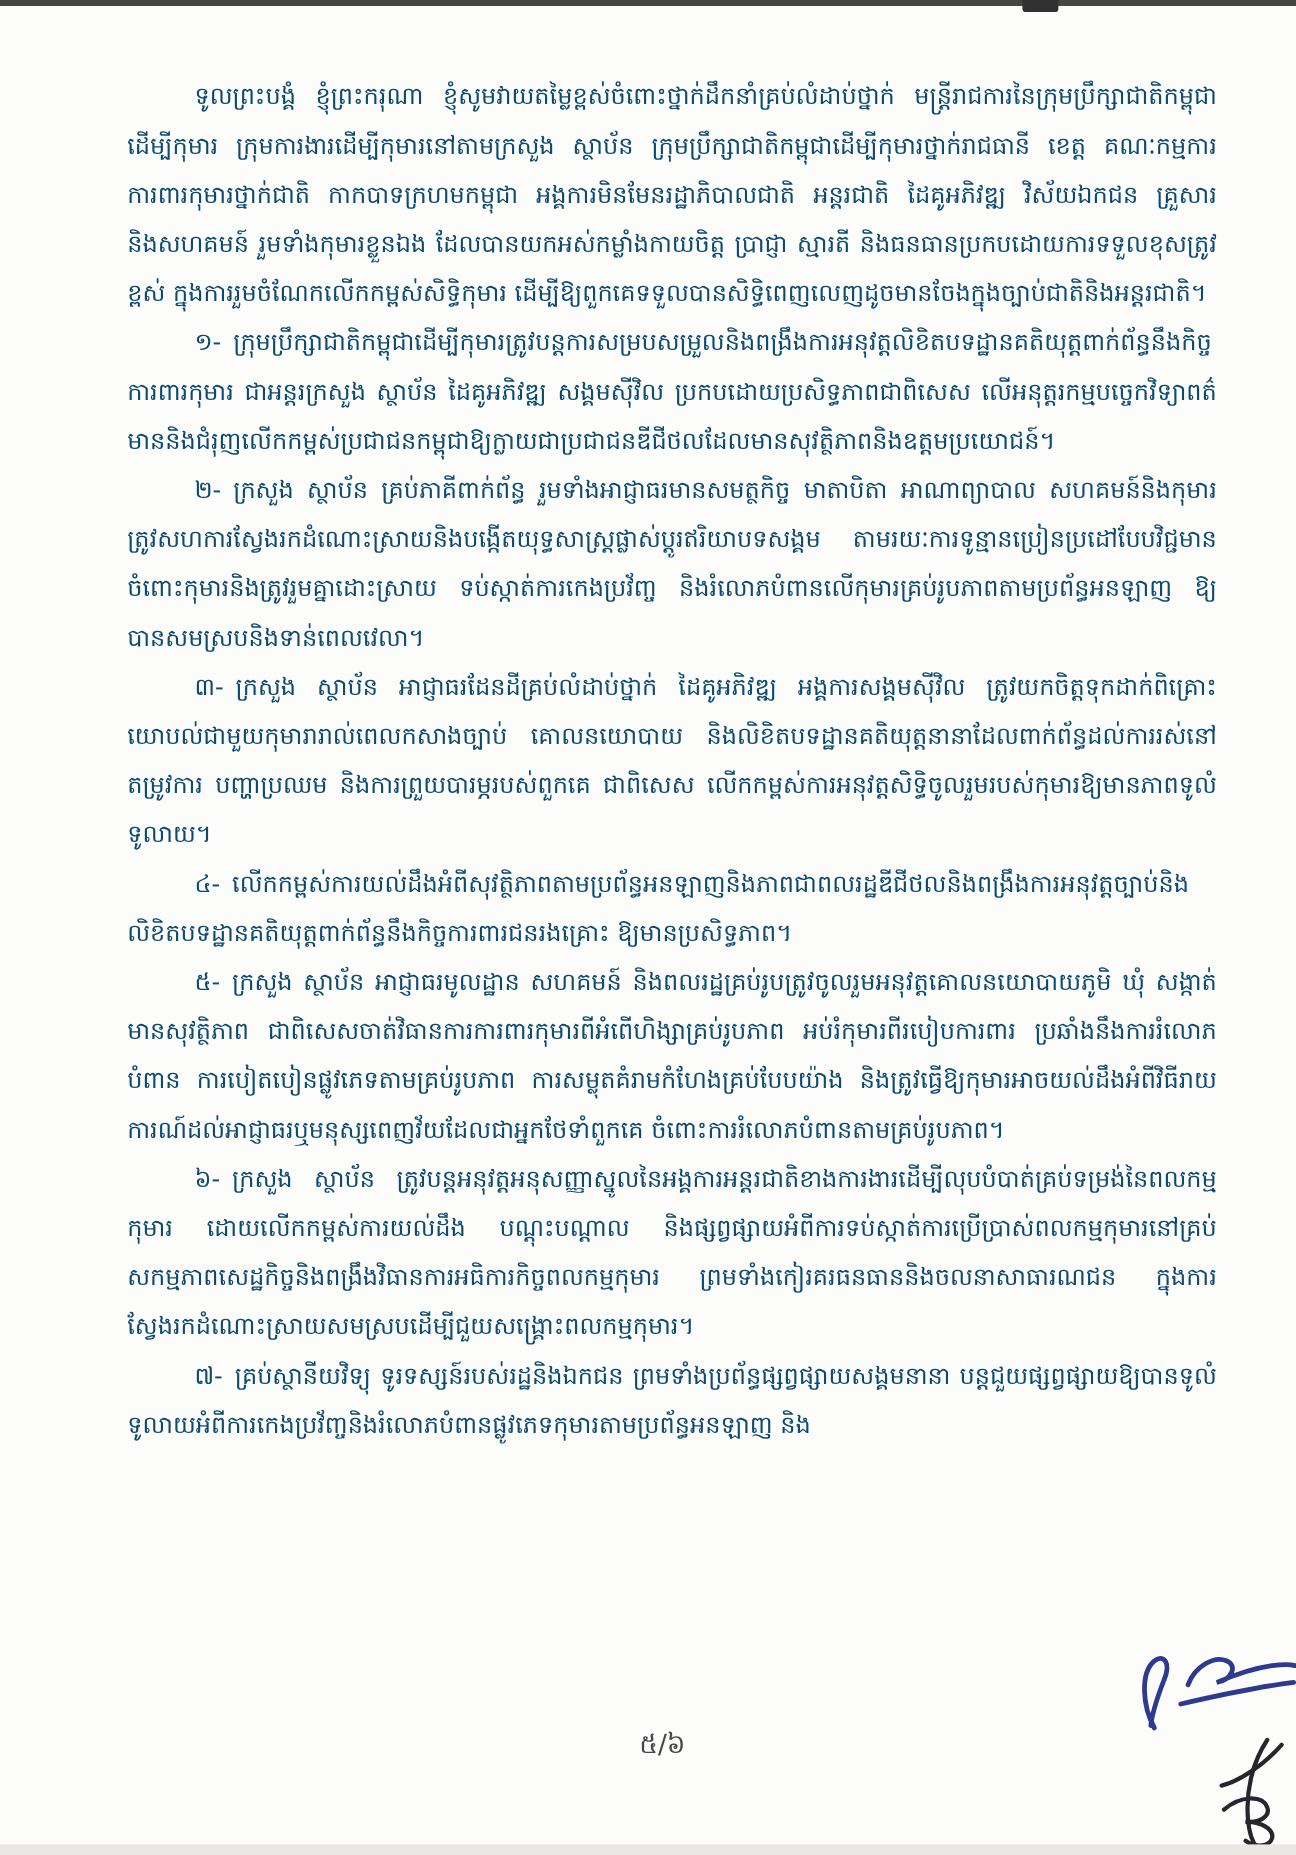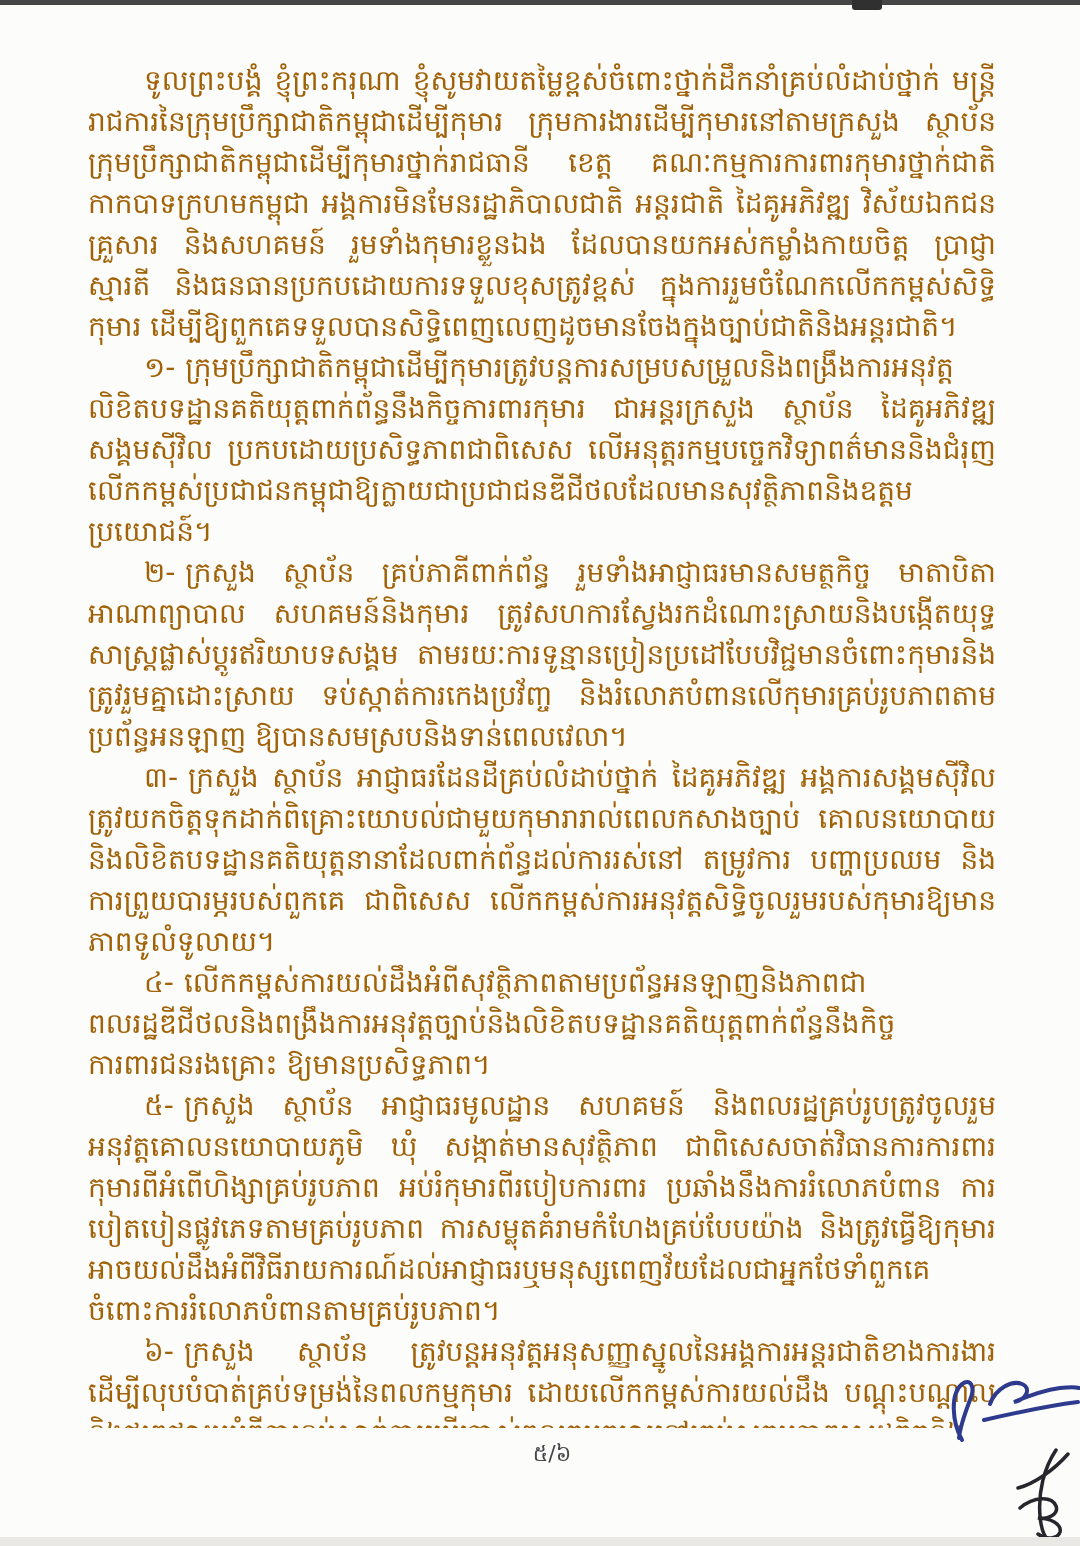--- a/index.html
+++ b/index.html
@@ -15,24 +15,24 @@
   
   .top-bar {
     position:absolute; top:0; left:0; width:1080px; height:5px;
     background:#454545;
   }
   .top-bar .notch {
     position:absolute; top:0; left:852px; width:30px; height:10px;
     background:#303030; border-radius:0 0 3px 3px;
   }
   .content {
-    position:absolute; top:60px; left:88px; width:908px; height:1368px;
+    position:absolute; top:60px; left:106px; width:908px; height:1368px;
     overflow:hidden;
-    color:#a16207;
-    font-size:28px; line-height:41px;
+    color:#0c4a6e;
+    font-size:20px; line-height:41px;
     text-align:justify;
     word-break:normal;
   }
   .para { margin:0; text-indent:56px; }
   .item-label { margin-right:10px; }
   .page-number {
     position:absolute; top:1440px; left:12px; width:1080px;
     text-align:center; font-size:22px; color:#46464a;
   }
   .sig-blue  { position:absolute; left:938px; top:1374px; }

